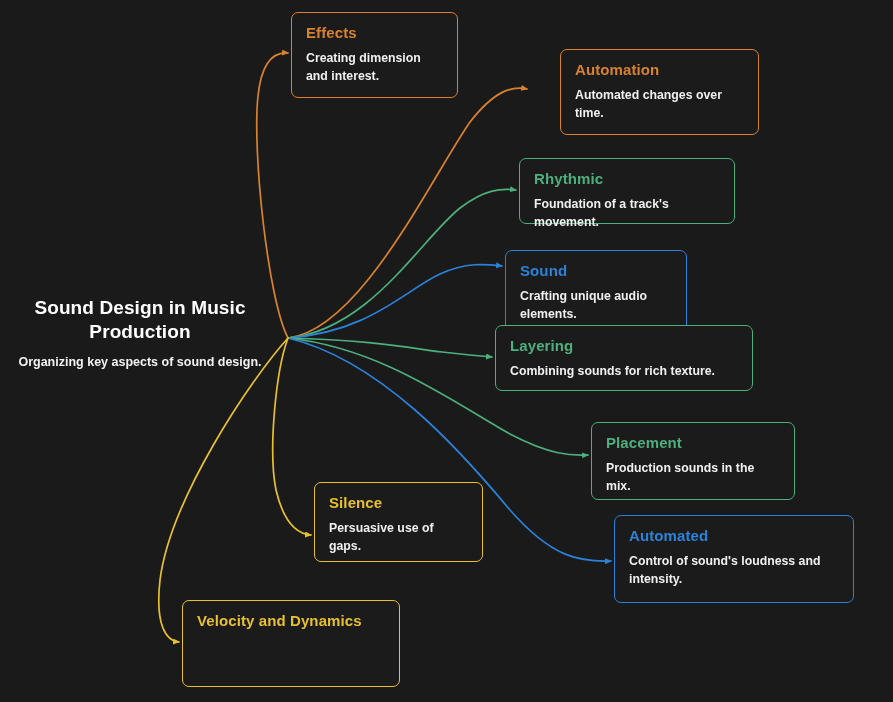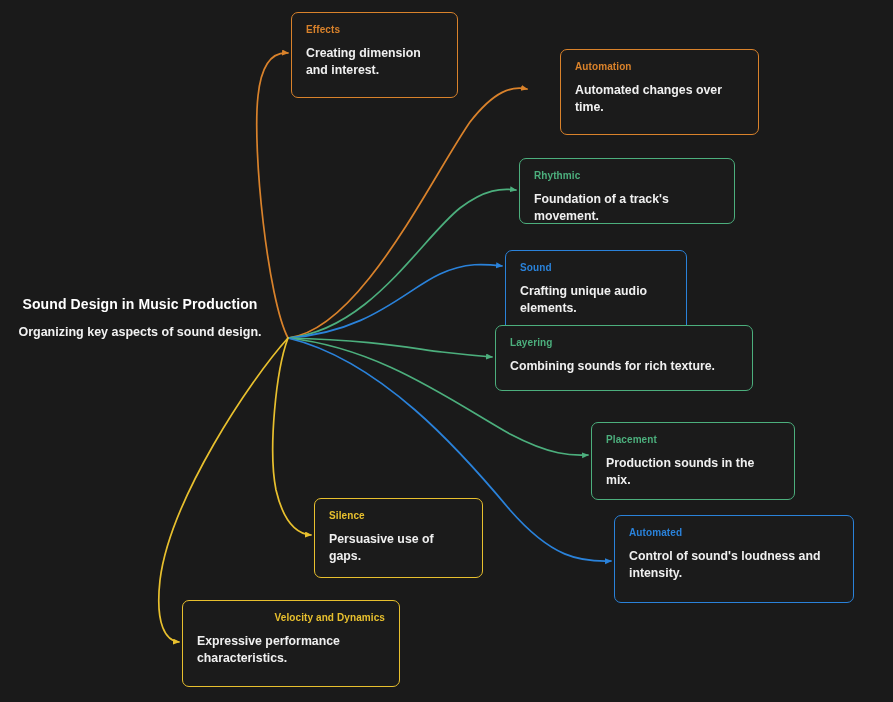--- a/index.html
+++ b/index.html
@@ -22,42 +22,42 @@
     width: 893px;
     height: 702px;
     pointer-events: none;
   }
   .root-block {
     position: absolute;
     text-align: center;
   }
   .root-title {
     color: #ffffff;
-    font-size: 14px;
+    font-size: 19px;
     font-weight: bold;
     line-height: 1.26;
     letter-spacing: 0.1px;
   }
   .root-sub {
     color: #f2f2f2;
     font-size: 12.5px;
     font-weight: bold;
     margin-top: 10px;
     line-height: 1.3;
   }
   .node {
     position: absolute;
     box-sizing: border-box;
     background: #1b1b1b;
     border: 1.4px solid #888;
     border-radius: 7px;
     padding: 11px 14px 13px 14px;
   }
   .node-title {
-    font-size: 10px;
+    font-size: 15px;
     font-weight: bold;
     line-height: 1.15;
     margin-bottom: 9px;
     letter-spacing: 0.1px;
   }
   .node-desc {
     color: #f0f0f0;
     font-size: 12.3px;
     font-weight: bold;
     line-height: 1.42;
@@ -136,23 +136,22 @@
         <div class="node-desc">Combining sounds for rich texture.</div>
       </div>
       <div class="node" style="left: 591px; top: 422px; width: 204px; height: 78px; border-color: rgb(76, 175, 125);">
         <div class="node-title" style="color: rgb(76, 175, 125);">Placement</div>
         <div class="node-desc">Production sounds in the mix.</div>
       </div>
       <div class="node" style="left: 614px; top: 515px; width: 240px; height: 88px; border-color: rgb(42, 130, 218);">
         <div class="node-title" style="color: rgb(42, 130, 218);">Automated</div>
         <div class="node-desc">Control of sound's loudness and intensity.</div>
       </div>
-      <div class="node" style="left: 314px; top: 498px; width: 169px; height: 80px; border-color: rgb(232, 192, 46);">
+      <div class="node" style="left: 314px; top: 482px; width: 169px; height: 80px; border-color: rgb(232, 192, 46);">
         <div class="node-title" style="color: rgb(232, 192, 46);">Silence</div>
         <div class="node-desc">Persuasive use of gaps.</div>
       </div>
       <div class="node" style="left: 182px; top: 600px; width: 218px; height: 87px; border-color: rgb(232, 192, 46);">
-        <div class="node-title" style="color: rgb(232, 192, 46); text-align: right;">Velocity and Dynamics</div>
-        <div class="node-desc">Expressive performance characteristics.</div>
+        <div class="node-title" style="color: rgb(232, 192, 46);">Velocity and Dynamics</div>
       </div>
     </div>
 
 </div>
 
 </body></html>

